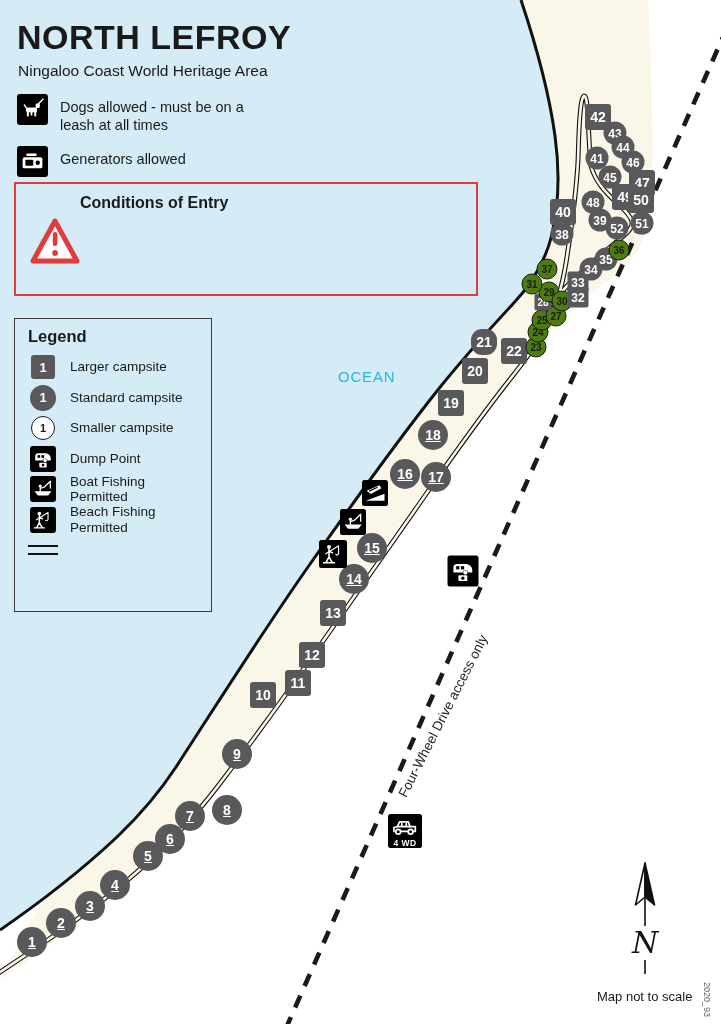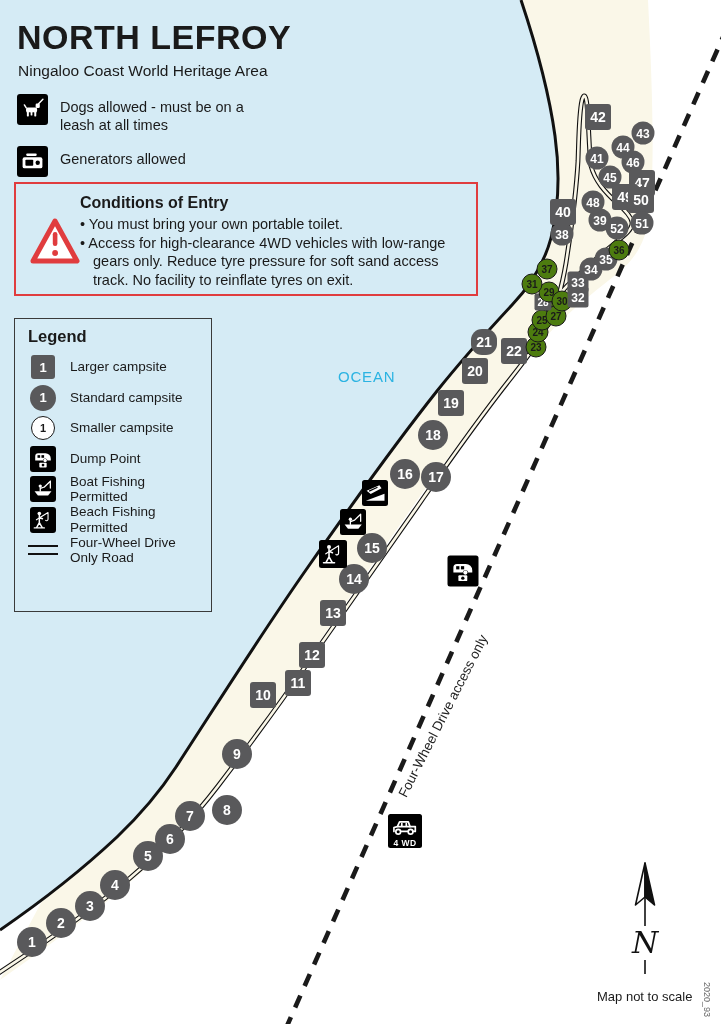--- a/index.html
+++ b/index.html
@@ -49,21 +49,21 @@
   .access-label{position:absolute;left:443px;top:716px;transform:translate(-50%,-50%) rotate(-63deg);
                 white-space:nowrap;font-size:13.5px;color:#222;}
   .not-to-scale{position:absolute;left:597px;top:989px;font-size:13px;}
   .doc-code{position:absolute;left:712px;top:982px;font-size:9px;color:#666;
             transform:rotate(90deg);transform-origin:0 0;white-space:nowrap;}
   #north{position:absolute;left:623px;top:860px;}
   
   #marker-layer{position:absolute;left:0;top:0;width:721px;height:1024px;}
   .mk{position:absolute;transform:translate(-50%,-50%);display:flex;align-items:center;justify-content:center;
       font-weight:bold;color:#fff;line-height:1;}
-  .mk-c  {width:30px;height:30px;border-radius:50%;background:var(--mk);font-size:14px;}
+  .mk-c  {width:30px;height:30px;border-radius:50%;background:var(--mk);font-size:14px;text-decoration:underline;}
   .mk-cm {width:23px;height:23px;border-radius:50%;background:var(--mk);font-size:12px;}
   .mk-sq {width:26px;height:26px;border-radius:3px;background:var(--mk);font-size:14px;}
   .mk-sqm{width:21px;height:21px;border-radius:2.5px;background:var(--mk);font-size:12px;}
   .mk-sqs{width:17px;height:17px;border-radius:2px;background:var(--mk);font-size:10px;}
   .mk-o  {width:19px;height:19px;border-radius:50%;background:#4d7c0f;border:1.6px solid var(--ink);
           color:var(--ink);font-size:10px;}
   .map-icon{position:absolute;transform:translate(-50%,-50%);background:#000;border-radius:2.5px;
             display:flex;flex-direction:column;align-items:center;justify-content:center;}
   .map-icon svg{width:86%;height:auto;}
   .map-icon .fwd{color:#fff;font-size:8.5px;font-weight:bold;margin-top:-3px;letter-spacing:.5px;}
@@ -180,24 +180,20 @@
     </div>
 
   <div id="conditions">
     <svg class="tri" width="52" height="50" viewBox="0 0 52 50">
       <path d="M26 5 L48 45 L4 45 Z" fill="#fff" stroke="var(--red)" stroke-width="5" stroke-linejoin="round"></path>
       <rect x="23.8" y="16" width="4.6" height="14" rx="2.2" fill="var(--red)"></rect>
       <circle cx="26.1" cy="37" r="2.9" fill="var(--red)"></circle>
     </svg>
     <div class="cond-text">
       <h3>Conditions of Entry</h3>
-      <ul>
-          <li>You must bring your own portable toilet.</li>
-          <li>Access for high-clearance 4WD vehicles with low-range gears only. Reduce tyre pressure for soft sand access track. No facility to reinflate tyres on exit.</li>
-        </ul>
     </div>
   </div>
 
   <div id="legend">
     <h3>Legend</h3>
     <div>
         <div class="lg-row">
           <span class="lg-sw">
             <span class="sw-sq">1</span>
           </span>
@@ -245,21 +241,20 @@
           </span>
           <span class="lg-label">Beach Fishing Permitted</span>
         </div>
         <div class="lg-row">
           <span class="lg-sw">
             <span class="sw-road">
               <i></i>
               <i></i>
             </span>
           </span>
-          <span class="lg-label">Four-Wheel Drive Only Road</span>
         </div>
       </div>
   </div>
 
   <div class="ocean-label">OCEAN</div>
   <div class="access-label">Four-Wheel Drive access only</div>
   <div class="not-to-scale">Map not to scale</div>
   <div class="doc-code">2020_93</div>
 
   <svg id="north" width="44" height="118" viewBox="0 0 44 118">
@@ -306,21 +301,21 @@
       <div class="mk mk-sqm" style="left: 578px; top: 282px;">33</div>
       <div class="mk mk-cm" style="left: 591px; top: 269px;">34</div>
       <div class="mk mk-cm" style="left: 606px; top: 259px;">35</div>
       <div class="mk mk-o" style="left: 619px; top: 250px;">36</div>
       <div class="mk mk-o" style="left: 547px; top: 269px;">37</div>
       <div class="mk mk-cm" style="left: 562px; top: 234px;">38</div>
       <div class="mk mk-cm" style="left: 600px; top: 220px;">39</div>
       <div class="mk mk-sq" style="left: 563px; top: 212px;">40</div>
       <div class="mk mk-cm" style="left: 597px; top: 158px;">41</div>
       <div class="mk mk-sq" style="left: 598px; top: 117px;">42</div>
-      <div class="mk mk-cm" style="left: 615px; top: 133px; margin-left: 28px;">43</div>
+      <div class="mk mk-cm" style="left: 615px; top: 133px;">43</div>
       <div class="mk mk-cm" style="left: 623px; top: 147px;">44</div>
       <div class="mk mk-cm" style="left: 610px; top: 177px;">45</div>
       <div class="mk mk-cm" style="left: 633px; top: 162px;">46</div>
       <div class="mk mk-sq" style="left: 642px; top: 183px;">47</div>
       <div class="mk mk-cm" style="left: 593px; top: 202px;">48</div>
       <div class="mk mk-sq" style="left: 625px; top: 197px;">49</div>
       <div class="mk mk-sq" style="left: 641px; top: 200px;">50</div>
       <div class="mk mk-cm" style="left: 642px; top: 223px;">51</div>
       <div class="mk mk-cm" style="left: 617px; top: 228px;">52</div>
       <div class="map-icon" style="left: 375px; top: 493px; width: 26px; height: 26px;">

